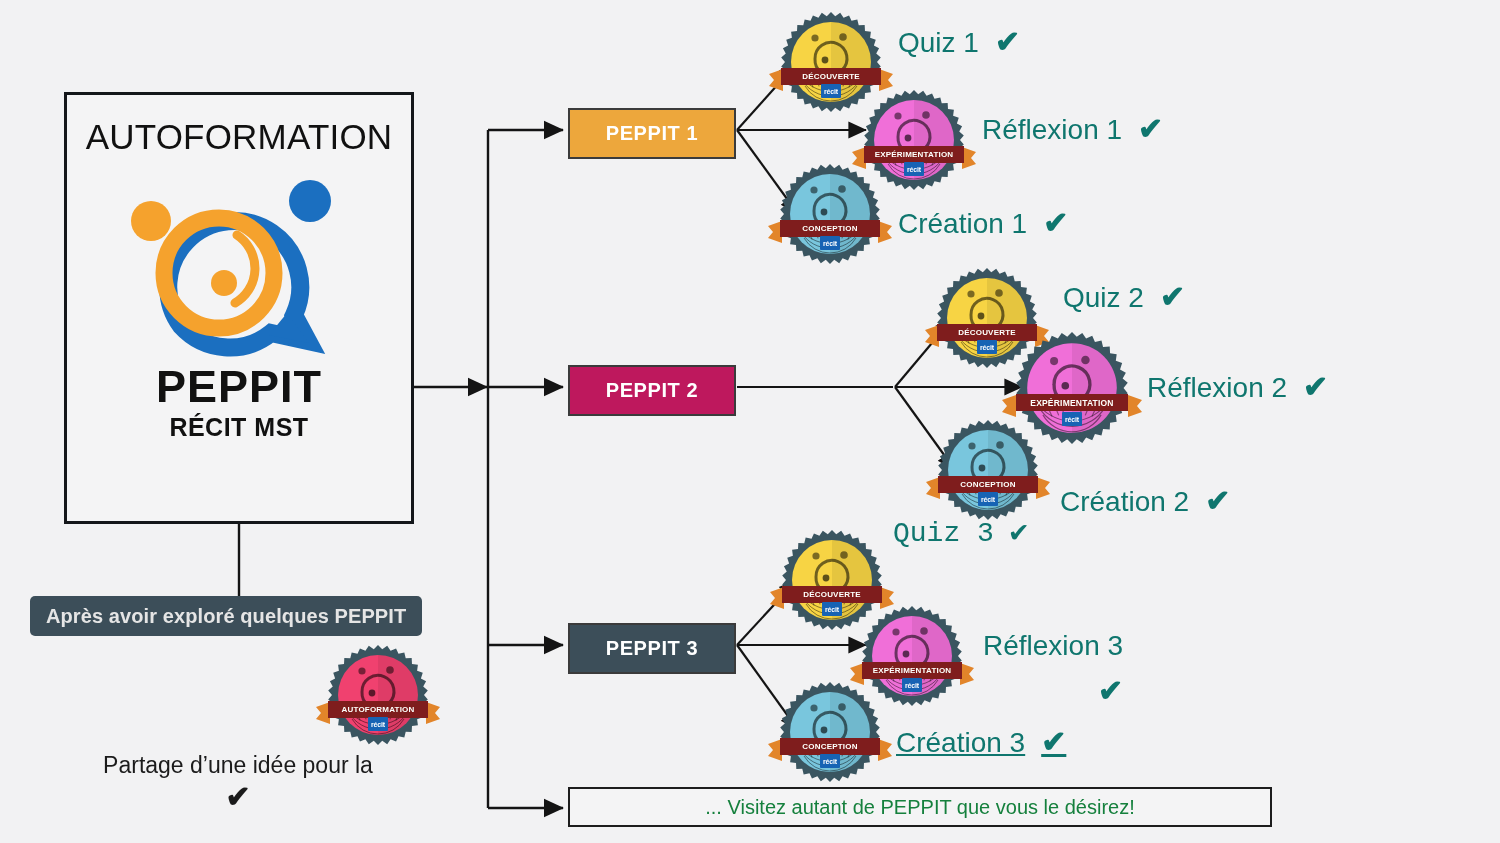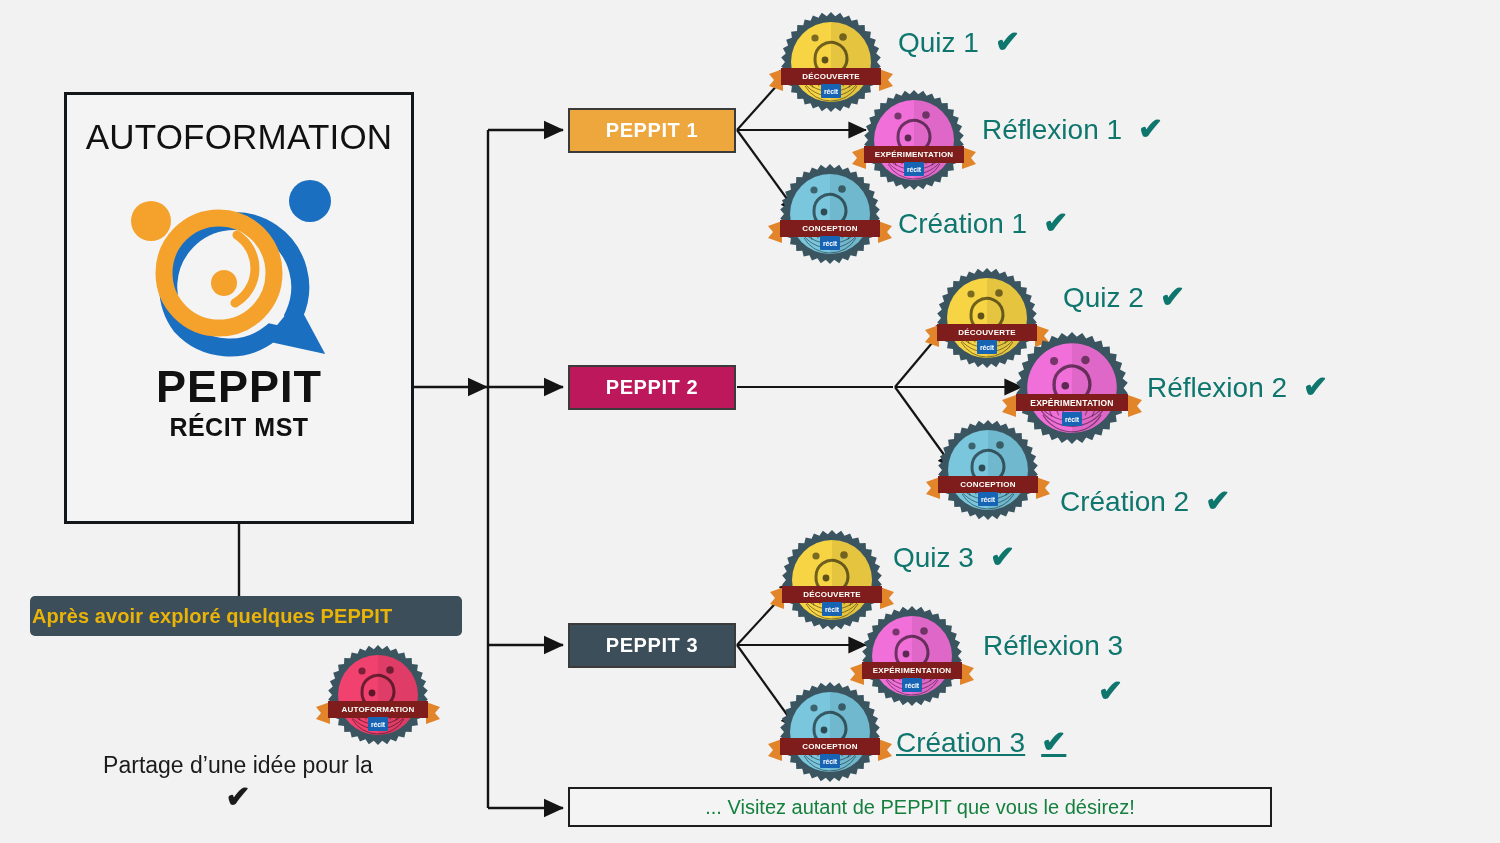--- a/index.html
+++ b/index.html
@@ -24,43 +24,43 @@
   .main-card-title{
     font-size:35px;letter-spacing:.2px;color:#111;
     margin-top:22px;font-weight:400;white-space:nowrap;
   }
   .logo-wrap{margin-top:6px;position:relative;width:260px;height:205px;}
   .logo-word{font-size:45px;font-weight:bold;letter-spacing:1px;color:#111;margin-top:-4px;line-height:1;}
   .logo-sub{font-size:25px;font-weight:bold;letter-spacing:.5px;color:#111;margin-top:6px;line-height:1;}
 
   
   .peppit-box{
-    position:absolute;width:168px;height:45px;
+    position:absolute;width:168px;height:51px;
     border:2px solid #3b3b3b;box-sizing:border-box;
     display:flex;align-items:center;justify-content:center;
     color:#ffffff;font-weight:bold;font-size:20px;letter-spacing:.6px;
   }
   #peppit-1{left:568px;top:108px;background:#EDA73C;}
   #peppit-2{left:568px;top:365px;background:#0B65BD;}
   #peppit-3{left:568px;top:623px;background:#3C4E59;}
 
   
   .wide-banner{
     position:absolute;left:568px;top:787px;width:704px;height:40px;
     background:#F4F4F5;border:2px solid #1d1d1d;box-sizing:border-box;
     display:flex;align-items:center;justify-content:center;
     font-size:20px;color:#15803d;
   }
 
   
   .after-pill{
-    position:absolute;left:30px;top:596px;width:432px;height:40px;
+    position:absolute;left:30px;top:596px;width:392px;height:40px;
     background:#3C4E59;border-radius:5px;box-sizing:border-box;
     display:flex;align-items:center;
-    color:#eab308;font-weight:bold;font-size:20px;padding-left:2px;
+    color:#e5e5e5;font-weight:bold;font-size:20px;padding-left:16px;
     letter-spacing:.1px;
   }
 
   
   .contrib-block{position:absolute;left:48px;top:645px;width:380px;text-align:center;}
   .contrib-caption{font-size:23px;line-height:1.27;color:#1b1b1b;margin-top:6px;}
   .contrib-check{font-size:30px;font-weight:bold;line-height:1;margin-top:2px;}
 
   
   .badge{position:absolute;width:100px;height:100px;}
@@ -483,21 +483,21 @@
           <path d="M0 0 L0 22 L14 17 L9 11 L14 5 Z" fill="#E2852A"></path>
         </svg>
       <div class="ribbon-band">
           <span>DÉCOUVERTE</span>
         </div>
     </div>
     <div class="recit-chip">
         <span>récit</span>
       </div>
   </div>
-  <div class="outcome" style="left:893px;top:542px;">
+  <div class="outcome" style="left:893px;top:518px;font-family:Liberation Mono, monospace;">
     <span>Quiz 3</span>
     <span class="chk">✔</span>
   </div>
 
   <div class="badge" style="left:862px;top:606px;">
     <div class="disc">
   <svg viewBox="0 0 100 100" width="100%" height="100%">
     <path d="M50.00 0.00 L54.24 4.20 L59.19 0.85 L62.59 5.76 L68.06 3.38 L70.50 8.82 L76.32 7.49 L77.72 13.29 L83.68 13.05 L83.99 19.01 L89.90 19.87 L89.11 25.78 L94.76 27.71 L92.89 33.38 L98.09 36.32 L95.22 41.55 L99.79 45.39 L96.00 50.00 L99.79 54.61 L95.22 58.45 L98.09 63.68 L92.89 66.62 L94.76 72.29 L89.11 74.22 L89.90 80.13 L83.99 80.99 L83.68 86.95 L77.72 86.71 L76.32 92.51 L70.50 91.18 L68.06 96.62 L62.59 94.24 L59.19 99.15 L54.24 95.80 L50.00 100.00 L45.76 95.80 L40.81 99.15 L37.41 94.24 L31.94 96.62 L29.50 91.18 L23.68 92.51 L22.28 86.71 L16.32 86.95 L16.01 80.99 L10.10 80.13 L10.89 74.22 L5.24 72.29 L7.11 66.62 L1.91 63.68 L4.78 58.45 L0.21 54.61 L4.00 50.00 L0.21 45.39 L4.78 41.55 L1.91 36.32 L7.11 33.38 L5.24 27.71 L10.89 25.78 L10.10 19.87 L16.01 19.01 L16.32 13.05 L22.28 13.29 L23.68 7.49 L29.50 8.82 L31.94 3.38 L37.41 5.76 L40.81 0.85 L45.76 4.20 L50.00 0.00 Z" fill="#3A5560"></path>
     <circle cx="50" cy="50" r="40" fill="#F06FD8"></circle>
     <path d="M50 10 A40 40 0 0 1 50 90 L50 10 Z" fill="rgba(0,0,0,0.07)"></path>

